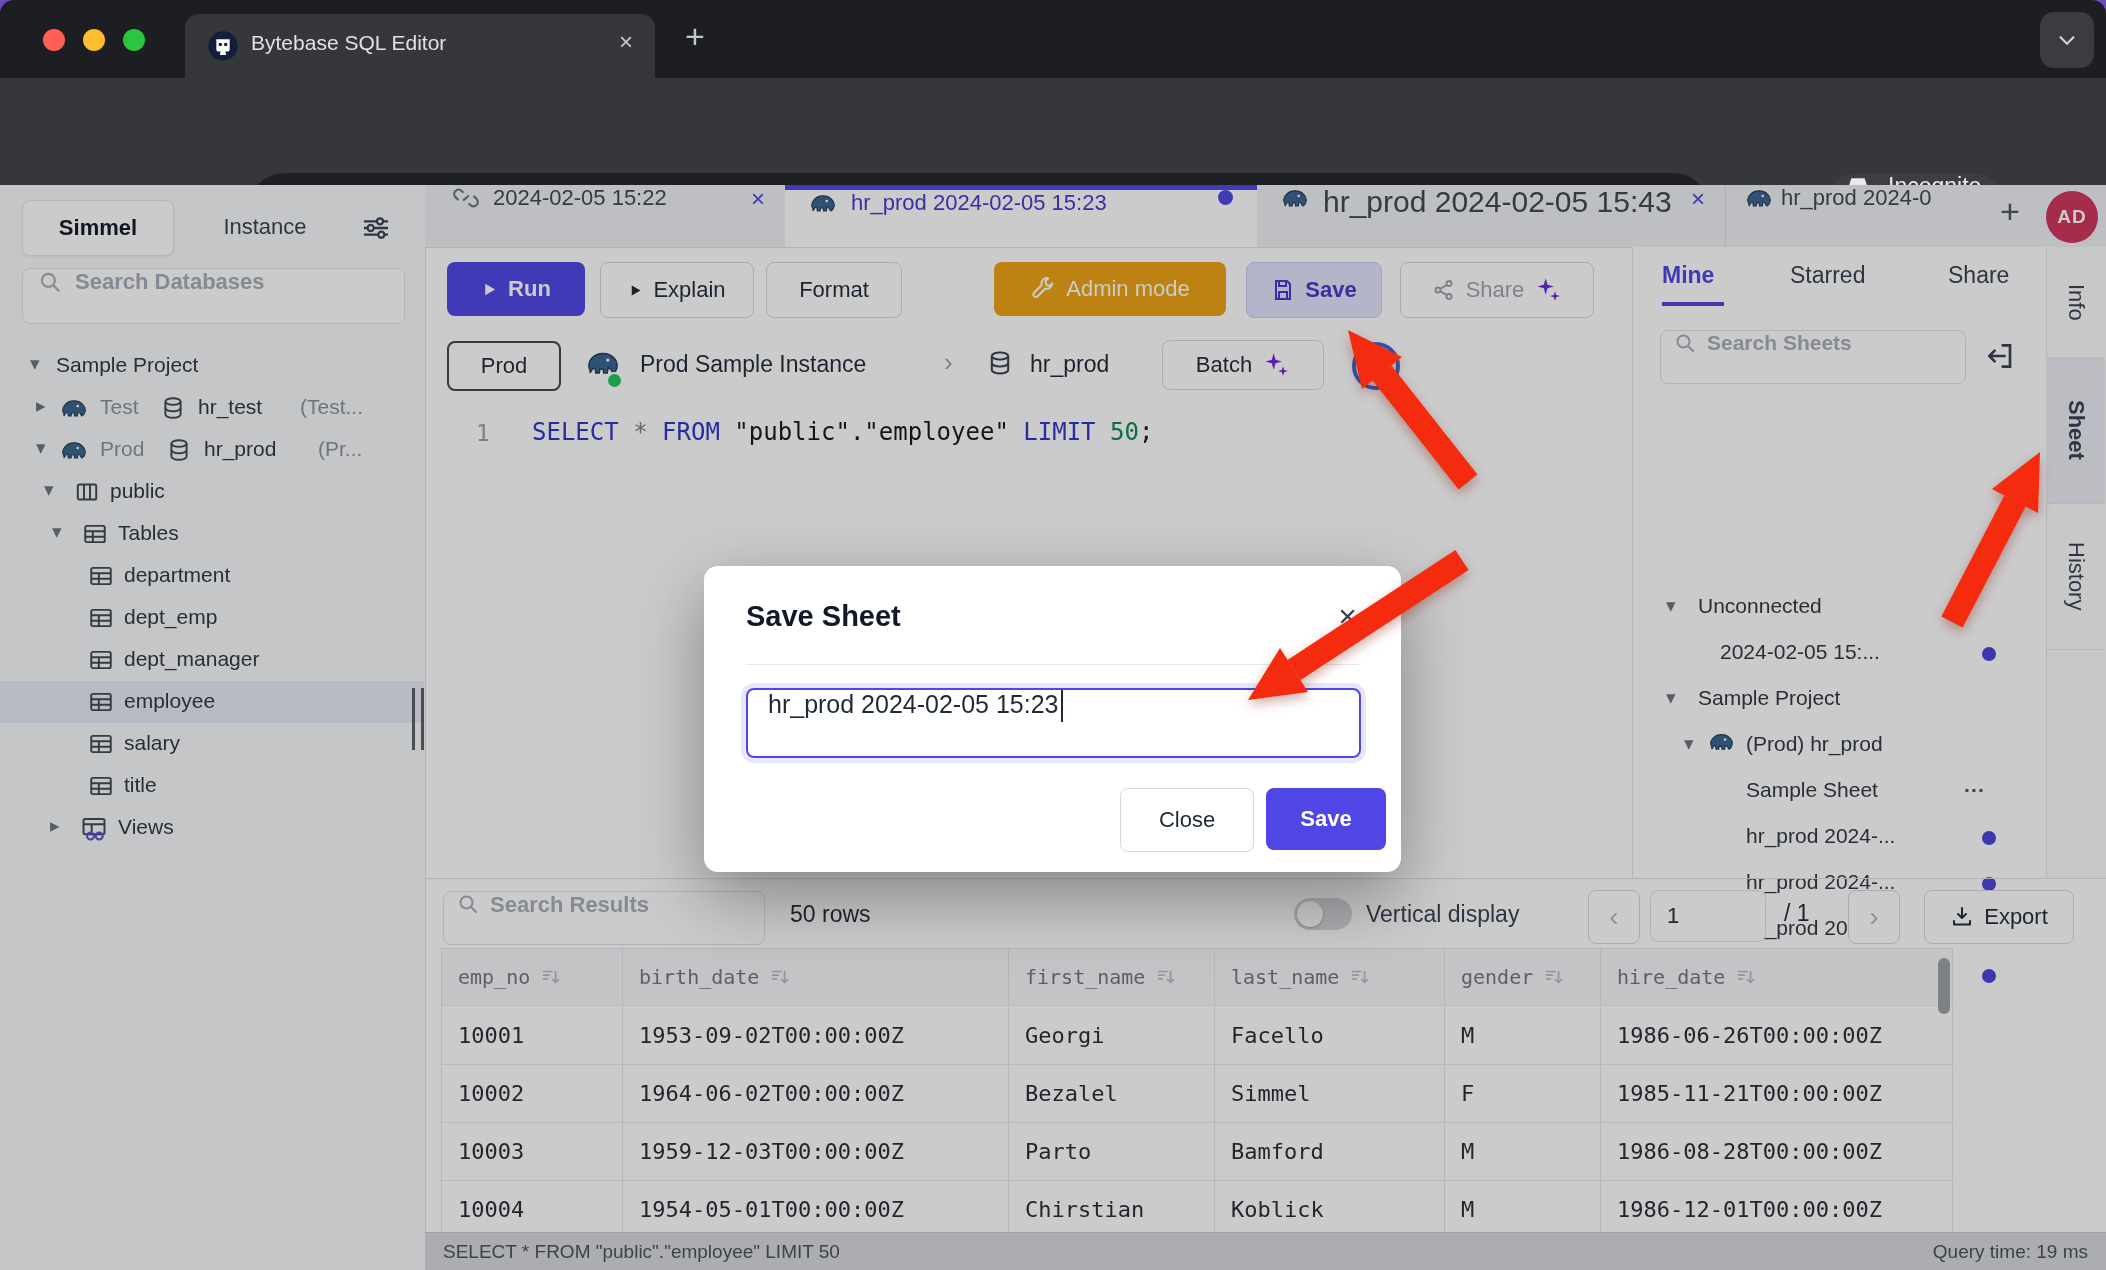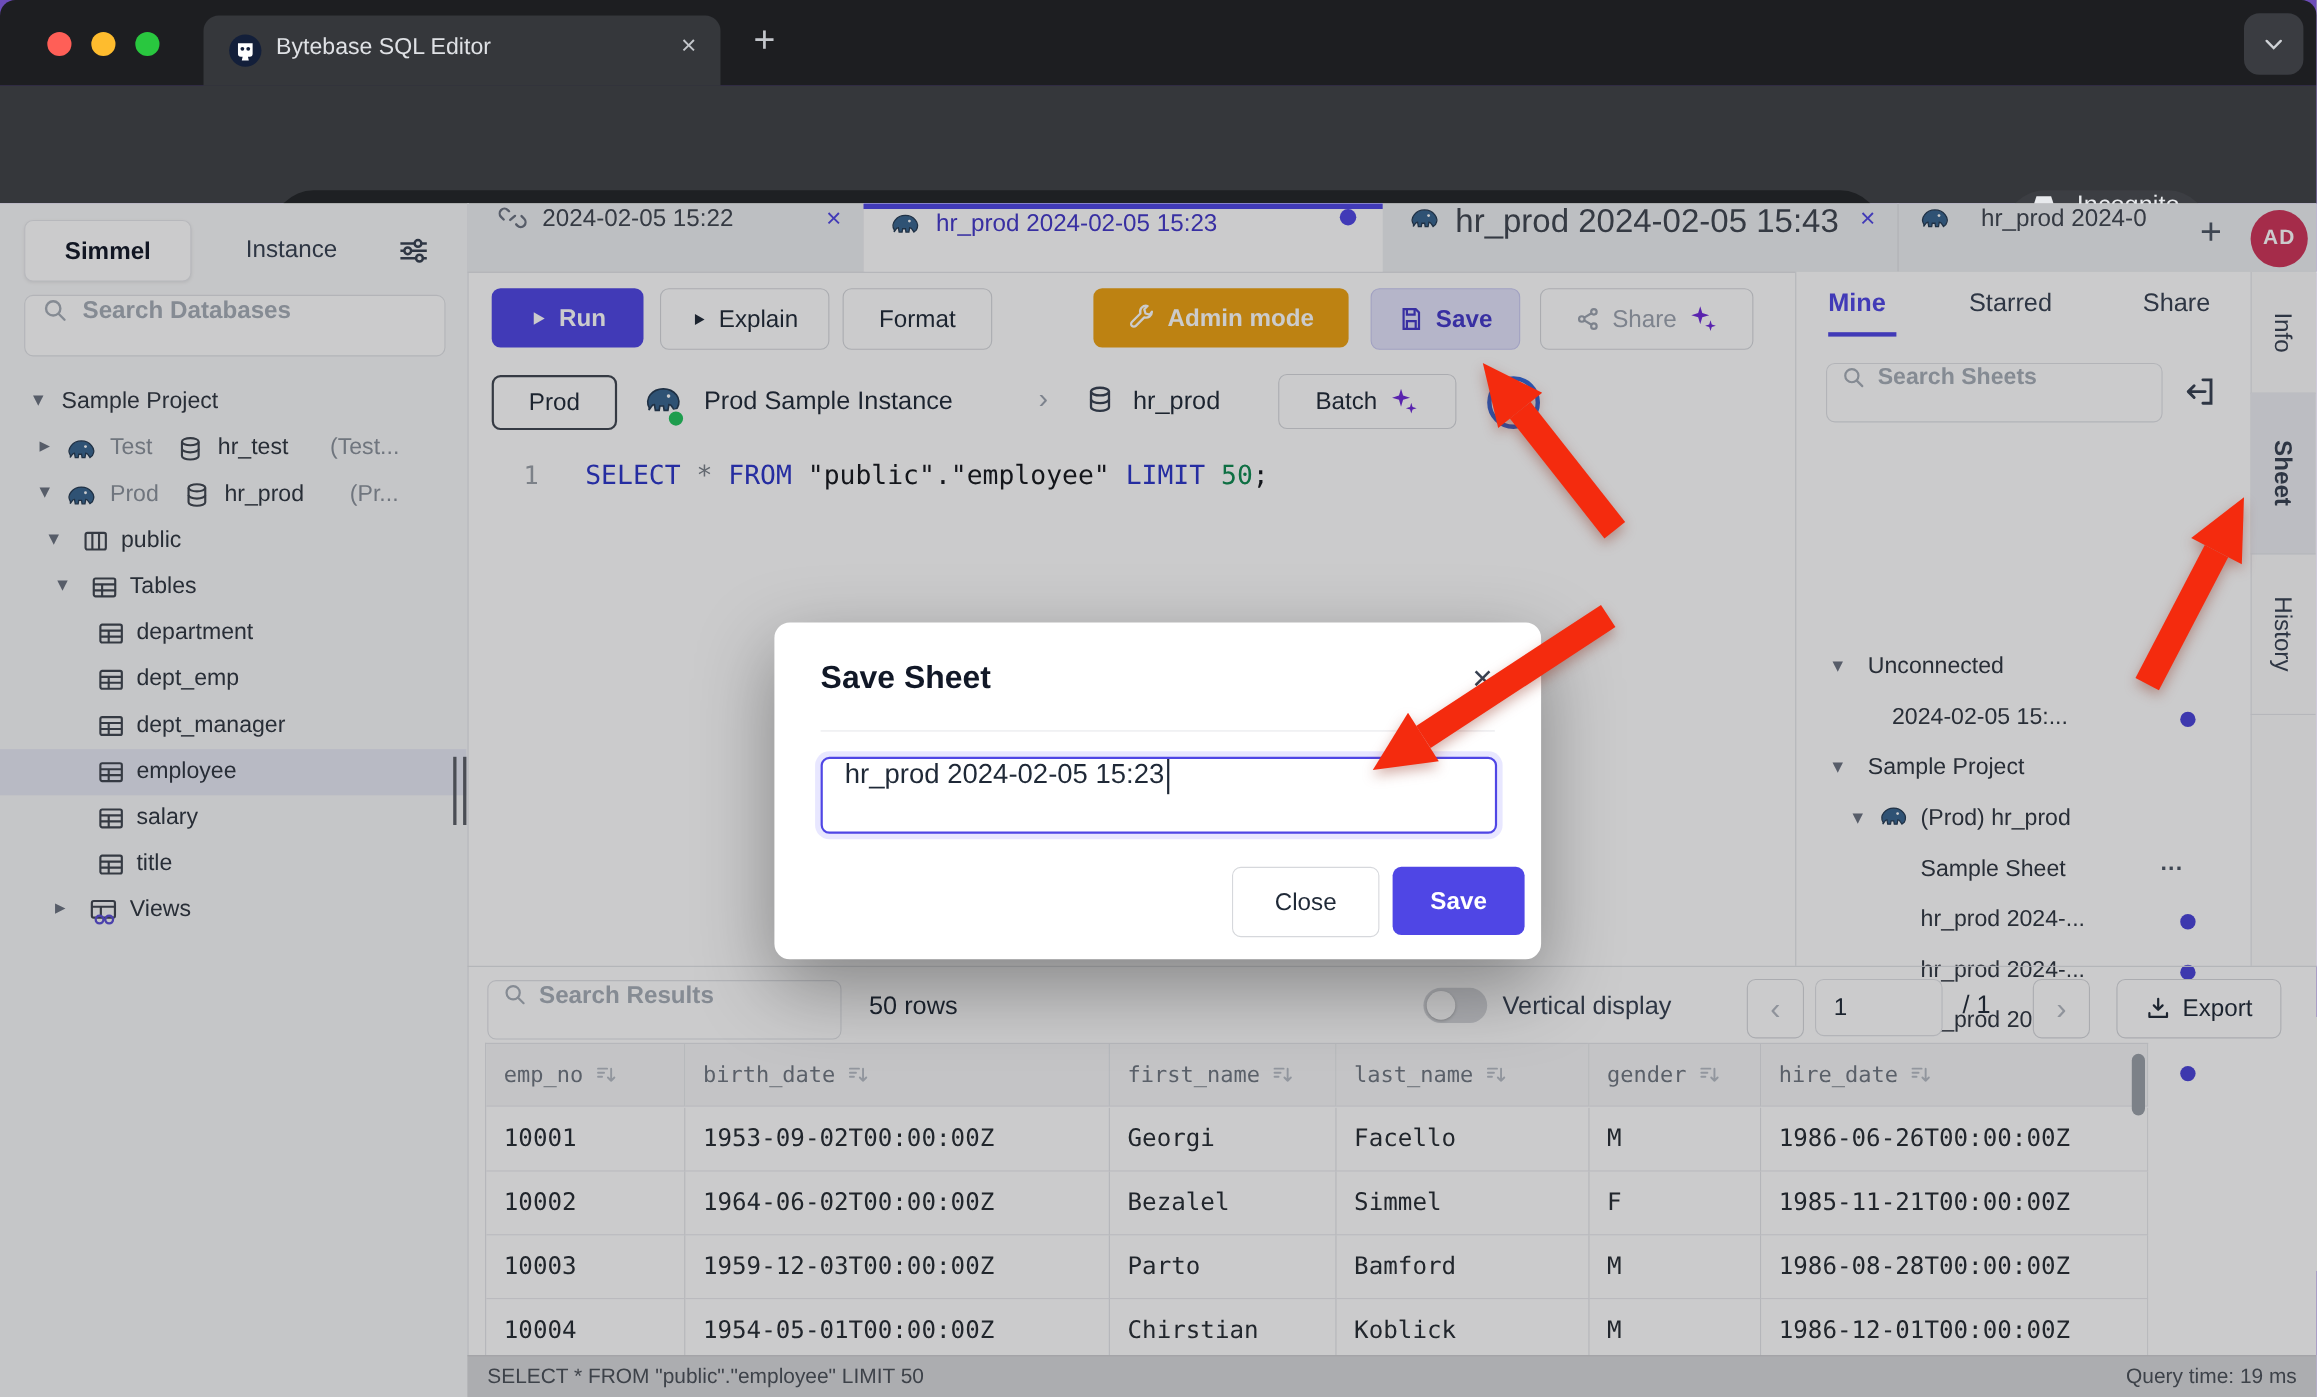--- a/index.html
+++ b/index.html
@@ -268,41 +268,41 @@
         <circle cx="15.2" cy="9.4" r="1.1" fill="#fff"></circle>
       </svg></span>
   <span style="margin-left:14px;font-size:30px;color:#3f4650">hr_prod 2024-02-05 15:43</span>
   <span style="margin-left:auto;margin-right:20px;font-size:24px;color:#4f46e5">×</span>
 </div>
 <div class="a row" style="left:1725px;top:185px;width:268px;height:62px;overflow:hidden">
   <span style="margin-left:20px"><svg width="28" height="28" viewBox="0 0 24 24">
         <path d="M3.5 16.5c-1.4-2.3-1.3-5.6.6-7.9C6 6.2 8.7 5 12 5c3.3 0 6 1.2 7.9 3.6 1.9 2.3 2 5.6.6 7.9l-1.8 1.4-1.5-2.2c-.4-.7-1-1.1-1.8-1.1l-.6 3.4h-2.3l-.4-2.6h-2.2l-.4 2.6H7.2l-.6-3.4c-.8 0-1.4.4-1.8 1.1l-1.5 2.2z" fill="#38658f" stroke="#243a52"></path>
         <circle cx="15.2" cy="9.4" r="1.1" fill="#fff"></circle>
       </svg></span>
-  <span style="margin-left:28px;font-size:22px;color:#3f4650;white-space:nowrap">hr_prod 2024-0</span>
+  <span style="margin-left:8px;font-size:22px;color:#3f4650;white-space:nowrap">hr_prod 2024-0</span>
 </div>
 <span class="a" style="left:2000px;top:192px;font-size:34px;color:#4b5563">+</span>
 <div class="a" style="left:2046px;top:191px;width:52px;height:52px;border-radius:50%;background:#cf3459;display:flex;align-items:center;justify-content:center;font-size:19px;font-weight:bold;color:#fff;letter-spacing:1px">AD</div>
 
 <div class="a btn" style="left:447px;top:262px;width:138px;height:54px;background:#4f46e5;color:#fff;font-weight:bold">
   <svg width="17" height="17" viewBox="0 0 24 24">
       <path d="M6 4l14 8-14 8z" fill="#fff"></path>
     </svg>
   <span>Run</span>
 </div>
 <div class="a btn light" style="left:600px;top:262px;width:152px;height:54px">
   <svg width="15" height="15" viewBox="0 0 24 24">
       <path d="M6 4l14 8-14 8z" fill="#1f2937"></path>
     </svg>
   <span>Explain</span>
 </div>
 <div class="a btn light" style="left:766px;top:262px;width:134px;height:54px">
   <span>Format</span>
 </div>
-<div class="a btn" style="left:994px;top:262px;width:232px;height:54px;background:#eda211;color:#fff;font-weight:bold">
+<div class="a btn" style="left:994px;top:262px;width:232px;height:54px;background:#eda211;color:#fff;font-weight:normal">
   <svg width="26" height="26" viewBox="0 0 24 24" fill="none" stroke="#fff" stroke-width="1.9" stroke-linejoin="round">
       <path d="M20.5 6.8a5 5 0 0 1-6.4 4.8L7 18.7A2.3 2.3 0 1 1 3.7 15.4L10.8 8.3A5 5 0 0 1 16.9 2l-2.8 2.8 1 3.5 3.5 1z"></path>
     </svg>
   <span>Admin mode</span>
 </div>
 <div class="a btn" style="left:1246px;top:262px;width:134px;height:54px;background:#e3e3fb;border:1px solid #c9c9f2;color:#4338ca;font-weight:bold">
   <svg width="24" height="24" viewBox="0 0 24 24" fill="none" stroke="#4338ca" stroke-width="2">
       <path d="M5 3h11l3 3v15H5z"></path>
       <path d="M8 3v5h7V3M8 21v-7h8v7"></path>
     </svg>

